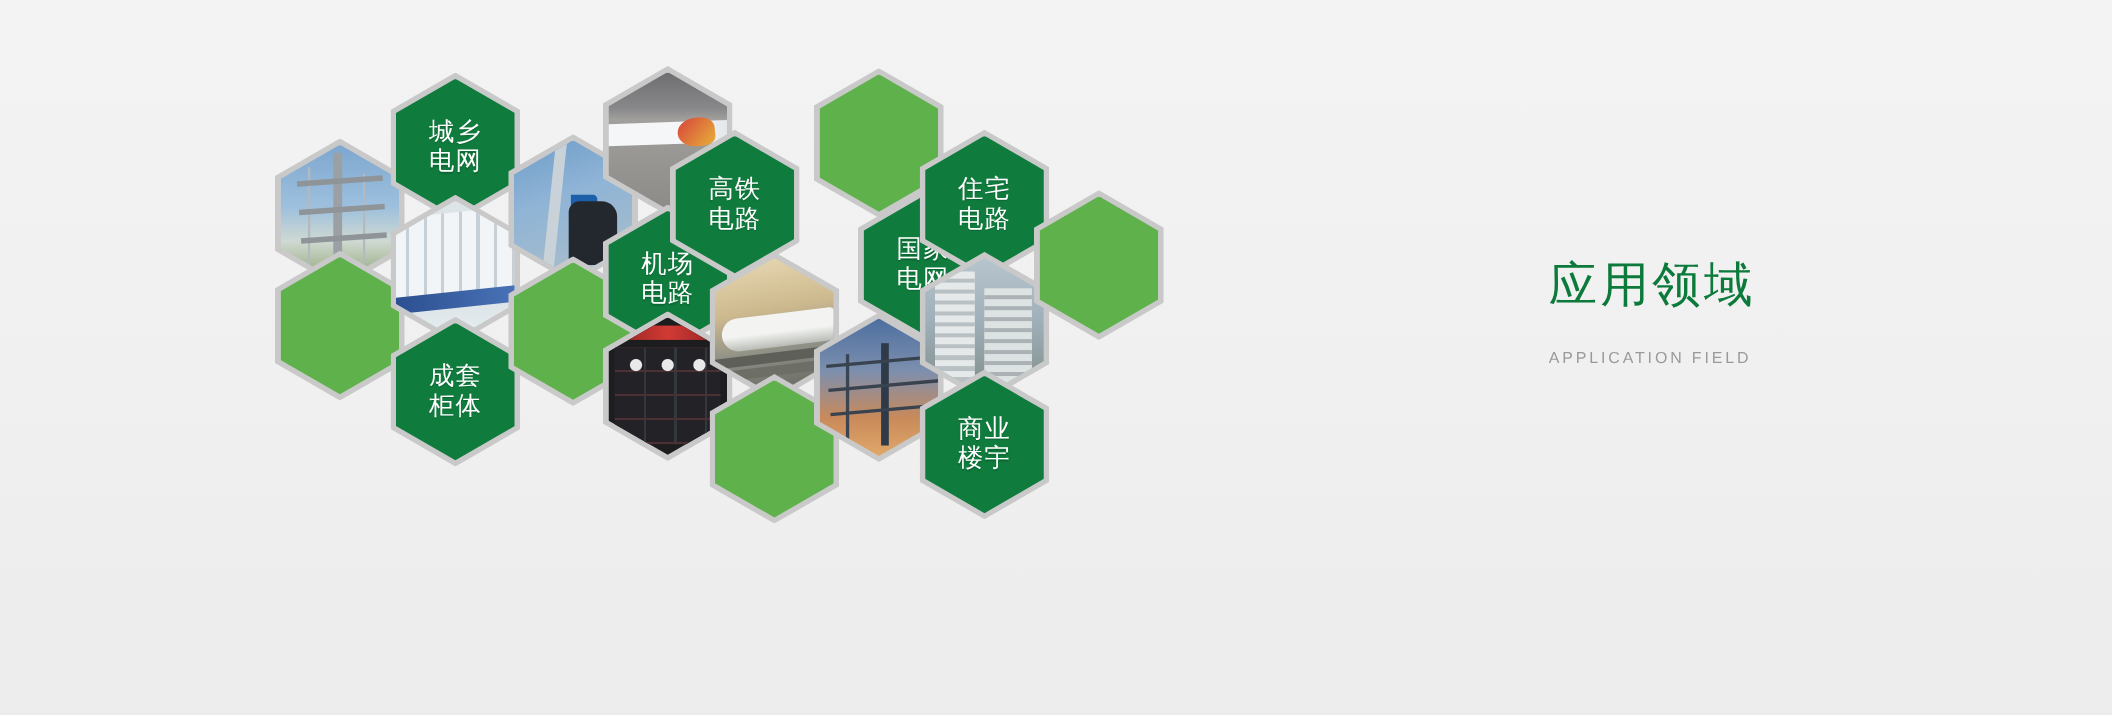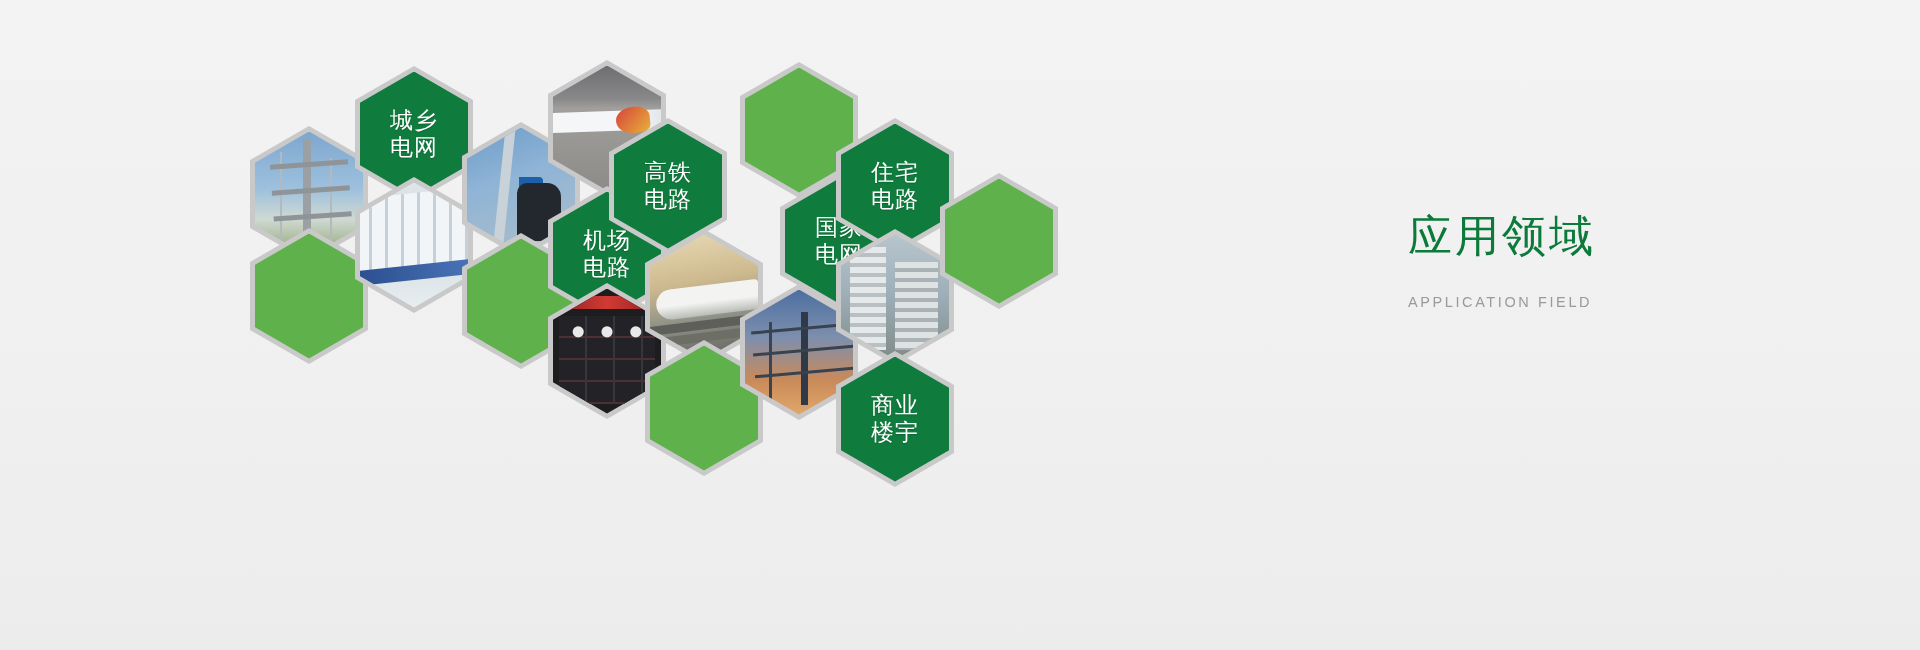--- a/index.html
+++ b/index.html
@@ -198,20 +198,21 @@
 
   
   #headline { position:absolute; left:1408px; top:212px; width:430px; }
   #headline .title {
     color:#0b7a3b;
     font-size:44px;
     letter-spacing:3px;
     font-family:"DejaVu Sans", sans-serif;
     line-height:1.1;
     white-space:nowrap;
+    margin-top:24px;
   }
   #headline .subtitle {
     margin-top:34px;
     color:#9a9a9a;
     font-size:14.5px;
     letter-spacing:2.6px;
     font-family:"Liberation Sans", sans-serif;
   }
 </style>
 </head>
@@ -236,20 +237,26 @@
       <div class="inner">
           <span class="label">城乡
 电网</span>
         </div>
     </div>
     <div class="hex" style="left:355px; top:177px;">
       <div class="inner">
           <div class="ph ph-switchgear"></div>
         </div>
     </div>
+    <div class="hex dark" style="left:355px; top:288px;">
+      <div class="inner">
+          <span class="label">成套
+柜体</span>
+        </div>
+    </div>
 
     <div class="hex" style="left:462px; top:122px;">
       <div class="inner">
           <div class="ph ph-worker"></div>
         </div>
     </div>
     <div class="hex light" style="left:462px; top:233px;">
       <div class="inner">
           <span class="label"></span>
         </div>
@@ -310,21 +317,21 @@
       <div class="inner">
           <span class="label">住宅
 电路</span>
         </div>
     </div>
     <div class="hex" style="left:836px; top:229px;">
       <div class="inner">
           <div class="ph ph-buildings"></div>
         </div>
     </div>
-    <div class="hex dark" style="left:836px; top:351px;">
+    <div class="hex dark" style="left:836px; top:336px;">
       <div class="inner">
           <span class="label">商业
 楼宇</span>
         </div>
     </div>
 
     <div class="hex light" style="left:940px; top:173px;">
       <div class="inner">
           <span class="label"></span>
         </div>

